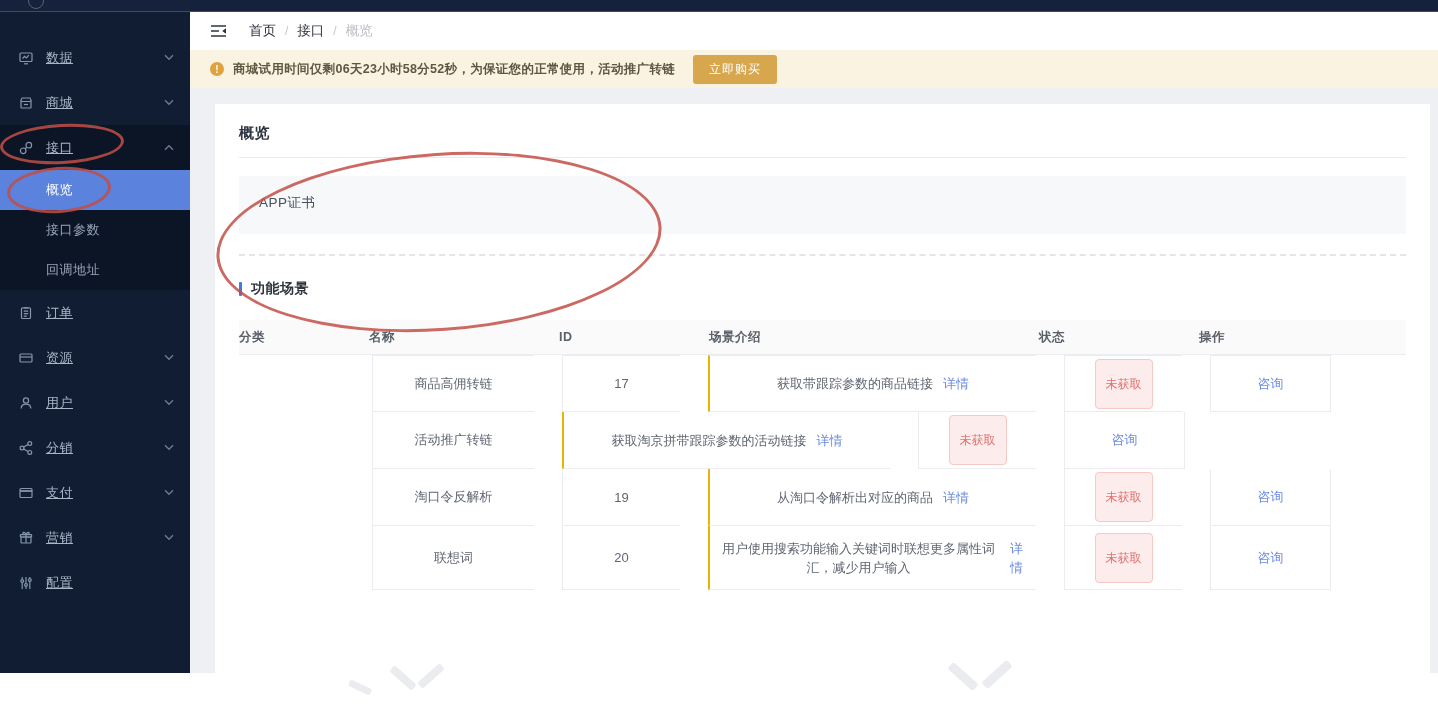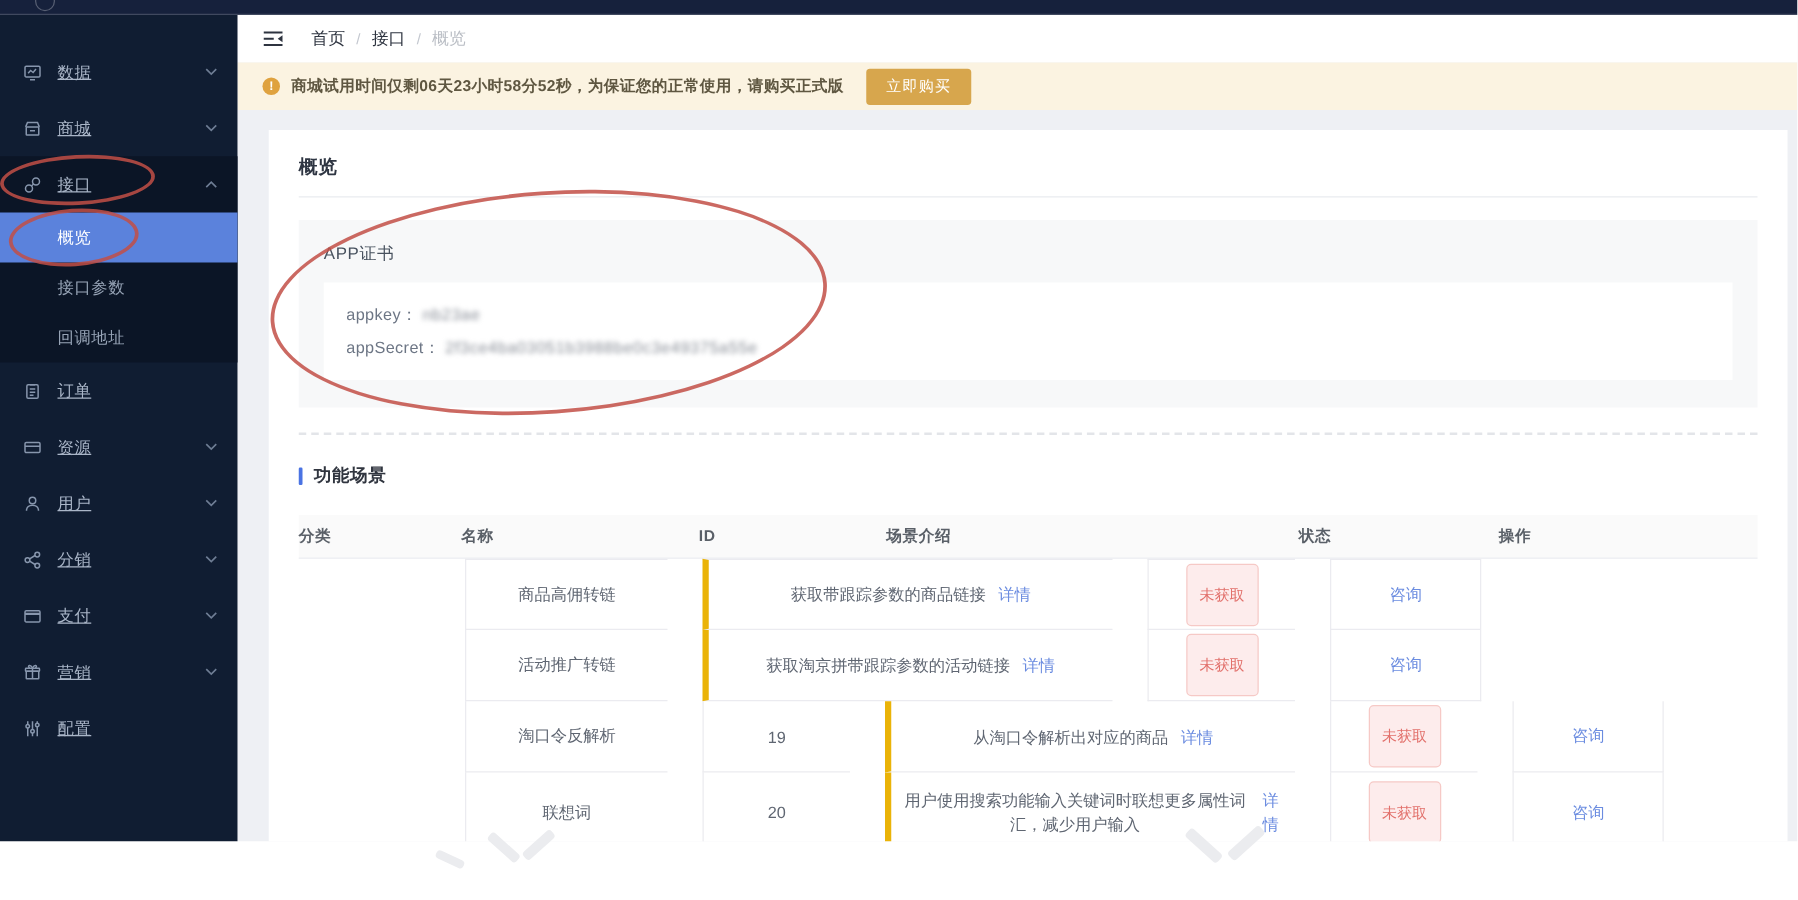--- a/index.html
+++ b/index.html
@@ -53,21 +53,21 @@
   
   .table { margin-top:22px; width:1167px; }
   .t-head { display:flex; height:35px; background:#fafafa; border-bottom:1px solid #ebedf2; align-items:center; }
   .t-head .hc { font-size:12.5px; font-weight:600; color:#5a6068; text-align:left; letter-spacing:0.5px; }
   .hc1{width:130px;} .hc2{width:190px;} .hc3{width:150px;} .hc4{width:330px;} .hc5{width:160px;} .hc6{width:150px;} .hc7{flex:1;}
   .t-row { display:flex; align-items:stretch;gap:28px; }
   .tc { display:flex; align-items:center; justify-content:center; font-size:13px; color:#5f6672; text-align:center; }
   .tc1{width:105px;} 
   .tc2{width:162px; border-left:1px solid #ebebf0;}
   .tc3{width:118px; border-left:1px solid #ebebf0;}
-  .tc4{width:328px; border-left:5px solid #eab308; padding:6px 10px; line-height:19px;}
+  .tc4{width:328px; border-left:2px solid #eab308; padding:6px 10px; line-height:19px;}
   .tc5{width:118px; border-left:1px solid #ebebf0;}
   .tc6{width:121px; border-left:1px solid #ebebf0; border-right:1px solid #ebebf0;}
   .tc7{flex:1;}
   .t-row .tc2,.t-row .tc3,.t-row .tc4,.t-row .tc5,.t-row .tc6 { border-bottom:1px solid #ebebf0; }
   .t-row.first .tc2,.t-row.first .tc3,.t-row.first .tc4,.t-row.first .tc5,.t-row.first .tc6 { border-top:1px solid #ebebf0; }
   .r1{height:70px;} .r-std{height:57px;} .r4{height:64px;}
   .link { color:#6b8ce0; cursor:pointer; }
   .detail-link { margin-left:10px; }
   .badge { display:inline-block; background:#fdecec; border:1px solid #f6c9c6; color:#e2716c; font-size:12px; padding:18px 10px; border-radius:4px; line-height:1; }
 
@@ -248,40 +248,30 @@
       <span class="crumb-link">首页</span>
       <span class="sep">/</span>
       <span class="crumb-link">接口</span>
       <span class="sep">/</span>
       <span class="last">概览</span>
     </div>
   </div>
 
   <div class="banner">
     <span class="warn-ico">!</span>
-    <span class="banner-text">商城试用时间仅剩06天23小时58分52秒，为保证您的正常使用，请购买正式版</span>
+    <span class="banner-text">商城试用时间仅剩06天23小时58分52秒，为保证您的正常使用，活动推广转链</span>
     <button class="buy-btn">立即购买</button>
   </div>
 
   <div class="content">
     <div class="card">
       <div class="card-title">概览</div>
 
       <div class="cert-card">
         <div class="cert-title">APP证书</div>
-        <div class="cert-box">
-          <div class="kv-line">
-            <span>appkey：</span>
-            <span class="kv-val">nb23ae</span>
-          </div>
-          <div class="kv-line">
-            <span>appSecret：</span>
-            <span class="kv-val">2f3ce4ba03051b3988be0c3e49375a55e</span>
-          </div>
-        </div>
       </div>
 
       <div class="dash-divider"></div>
 
       <div class="section-head">
         <span class="accent-bar"></span>
         <span class="section-title">功能场景</span>
       </div>
 
       <div class="table">
@@ -293,20 +283,21 @@
           <div class="hc hc5">状态</div>
           <div class="hc hc6">操作</div>
           <div class="hc hc7"></div>
         </div>
 
         <div>
 
             <div class="t-row r-std first r1">
               <div class="tc tc1"></div>
               <div class="tc tc2">商品高佣转链</div>
+              <div class="tc tc3">17</div>
               <div class="tc tc4">
                 <span>获取带跟踪参数的商品链接</span>
                 <span class="link detail-link">详情</span>
               </div>
               <div class="tc tc5">
                 <span class="badge">未获取</span>
               </div>
               <div class="tc tc6">
                 <span class="link">咨询</span>
               </div>

